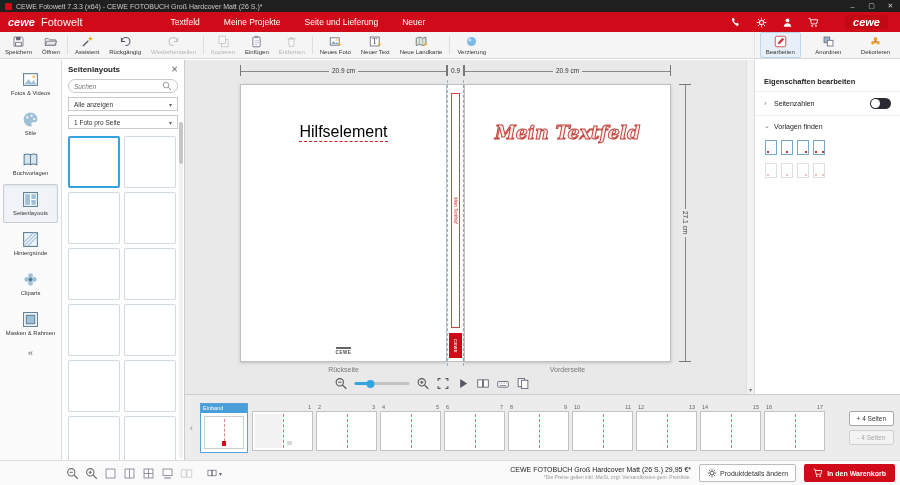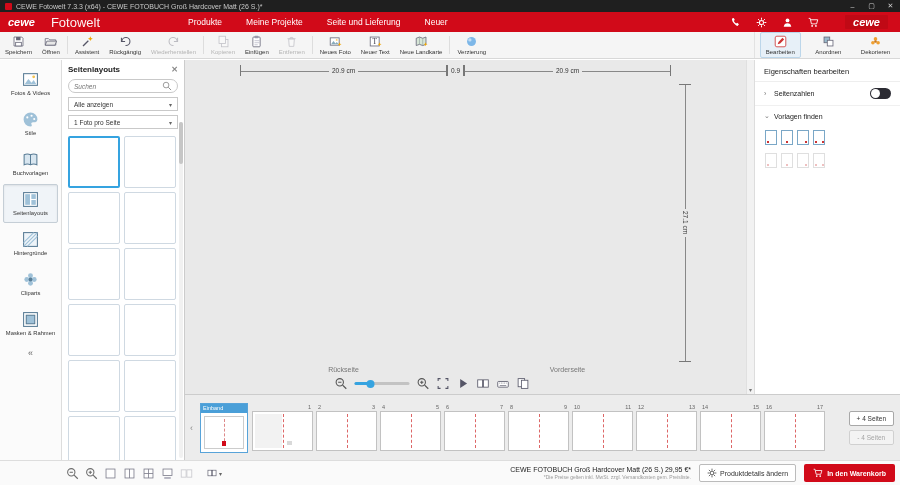--- a/index.html
+++ b/index.html
@@ -12,21 +12,21 @@
 
   
   .titlebar{position:absolute;top:0;left:0;right:0;height:12px;background:#1f1f1f;display:flex;align-items:center;color:#c9c9c9;font-size:7px;}
   .appicon{width:7px;height:7px;background:var(--red);margin:0 4px 0 5px;border-radius:1px;}
   .winbtns{margin-left:auto;display:flex;height:100%;}
   .winbtn{width:19px;display:flex;align-items:center;justify-content:center;font-size:7px;color:#ccc;}
 
   
   .menubar{position:absolute;top:12px;left:0;right:0;height:20px;background:var(--red);display:flex;align-items:center;color:#fff;}
   .logo1{font-weight:bold;font-style:italic;font-size:11px;margin-left:8px;}
-  .logo2{font-size:13px;margin-left:16px;opacity:.95;}
+  .logo2{font-size:11px;margin-left:6px;opacity:.95;}
   .menus{display:flex;gap:24px;margin-left:88px;font-size:8.5px;}
   .menu-item{cursor:default;}
   .mb-icons{margin-left:auto;display:flex;gap:15px;align-items:center;}
   .mb-icons .ic svg{width:11px;height:11px;}
   .brand{font-weight:bold;font-style:italic;font-size:11px;margin:0 12px 0 26px;background:#c00915;padding:1px 8px;border-radius:1px;}
 
   
   .toolbar{position:absolute;top:32px;left:0;right:0;height:27px;background:#f5f5f5;border-bottom:1px solid #d8d8d8;display:flex;align-items:stretch;}
   .tb-items{display:flex;align-items:stretch;}
   .tb-item{display:flex;flex-direction:column;align-items:center;justify-content:center;gap:1px;padding:0 5px;font-size:6px;color:#333;}
@@ -88,21 +88,21 @@
   .vlab{writing-mode:vertical-rl;background:#e9e9e9;font-size:6.5px;color:#333;padding:2px 0;z-index:1;white-space:nowrap;}
   .zoombar{position:absolute;bottom:4px;left:44%;transform:translateX(-50%);display:flex;align-items:center;gap:7px;}
   .zslider{width:55px;height:3px;background:#c3c3c3;border-radius:2px;position:relative;}
   .zfill{position:absolute;left:0;top:0;bottom:0;width:30%;background:var(--blue);border-radius:2px;}
   .zknob{position:absolute;left:30%;top:50%;transform:translate(-50%,-50%);width:8px;height:8px;border-radius:50%;background:var(--blue);}
   .cscroll{width:8px;background:#f2f2f2;border-left:1px solid #e0e0e0;position:relative;}
   .cscroll .dn{position:absolute;bottom:1px;left:0;right:0;text-align:center;font-size:6px;color:#777;}
 
   
   .props{width:146px;background:#fff;border-left:1px solid #ddd;font-size:7px;}
-  .props-title{padding:7px 9px 5px;font-weight:normal;font-size:7.5px;border-bottom:1px solid #eee;}
+  .props-title{padding:17px 9px 5px;font-weight:bold;font-size:7.5px;border-bottom:1px solid #eee;}
   .props-row{display:flex;align-items:center;gap:4px;padding:6px 9px;border-bottom:1px solid #f0f0f0;}
   .chev{color:#777;font-size:7px;width:6px;}
   .toggle{margin-left:auto;width:21px;height:11px;border-radius:6px;background:#2b2b33;position:relative;}
   .toggle .knob{position:absolute;left:1px;top:1px;width:9px;height:9px;border-radius:50%;background:#fff;}
   .tpl-grid{display:flex;flex-wrap:wrap;gap:4px;padding:4px 10px;width:80px;}
   .tpl{width:12px;height:15px;border:1px solid #7aa7c7;background:#fff;position:relative;display:inline-block;}
   .tpl:after{content:'';position:absolute;width:2px;height:2px;background:#c33;bottom:1px;}
   .dot-l:after{left:1px;}.dot-c:after{left:50%;margin-left:-1px;}.dot-r:after{right:1px;}
   .dot-d:after{left:1px;box-shadow:7px 0 0 #c33;}
   .tpl.dis{opacity:.3;border-color:#999;}
@@ -151,21 +151,21 @@
     <span class="winbtn">–</span>
     <span class="winbtn">▢</span>
     <span class="winbtn">✕</span>
   </span>
 </div>
 
 <div class="menubar">
   <span class="logo1">cewe</span>
   <span class="logo2">Fotowelt</span>
   <span class="menus">
-      <span class="menu-item">Produkte</span>
+      <span class="menu-item">Textfeld</span>
       <span class="menu-item">Meine Projekte</span>
       <span class="menu-item">Seite und Lieferung</span>
       <span class="menu-item">Neuer</span>
     </span>
   <span class="mb-icons">
     <span class="ic">
         <svg viewBox="0 0 16 16">
           <path d="M3 2c-1 3 3 9 8 11l2-2.5-2.5-2-1.5 1c-1.5-1-3-2.5-3.5-4l1.5-1-1.5-3z" fill="#fff"></path>
         </svg>
       </span>
@@ -511,20 +511,37 @@
               <span class="rlab">20.9 cm</span>
             </div>
           <div class="rseg" style="width:17px">
               <span class="rlab">0.9</span>
             </div>
           <div class="rseg" style="width:207px">
               <span class="rlab">20.9 cm</span>
             </div>
         </div>
 
+        <div class="spread">
+          <div class="page">
+            <div class="hilfs"><span>Hilfselement</span></div>
+            <div class="imprint">CEWE</div>
+          </div>
+          <div class="spine">
+            <div class="spine-field">
+                <span>Mein Textfeld</span>
+              </div>
+            <div class="spine-logo">
+                <span>CEWE</span>
+              </div>
+          </div>
+          <div class="page">
+            <div class="textfeld">Mein Textfeld</div>
+          </div>
+        </div>
 
         <div class="pg-label" style="left:55px">Rückseite</div>
         <div class="pg-label" style="left:279px">Vorderseite</div>
 
         <div class="vdim">
             <span class="vlab">27.1 cm</span>
           </div>
 
         <div class="zoombar">
           <span class="ic">

